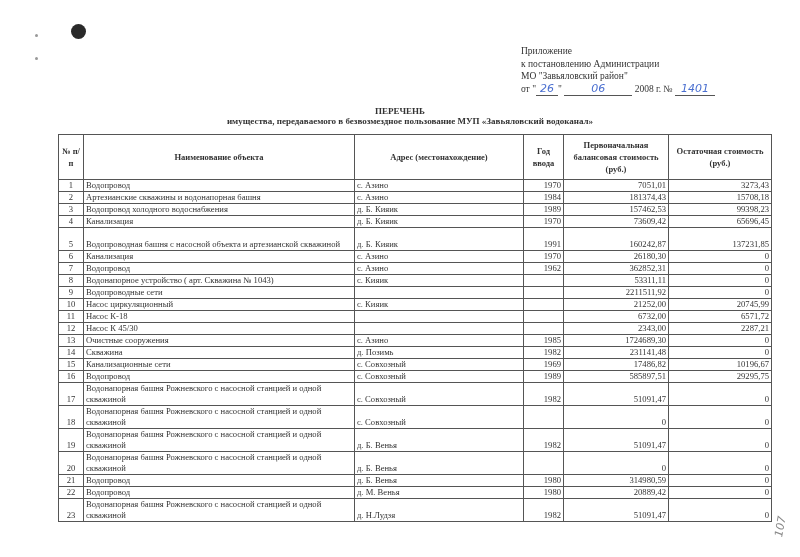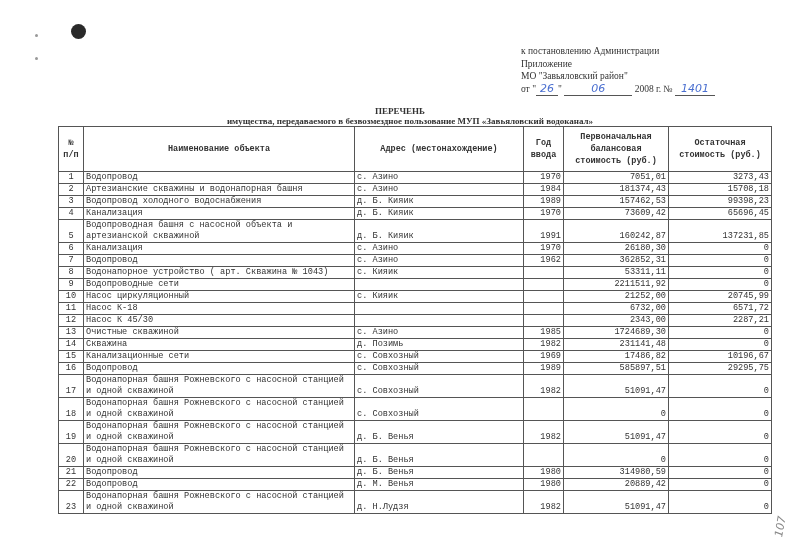--- a/index.html
+++ b/index.html
@@ -5,42 +5,42 @@
   html,body{margin:0;padding:0;background:#fff;}
   body{width:800px;height:557px;position:relative;overflow:hidden;font-family:"Liberation Serif","DejaVu Serif",serif;color:#222;}
   .hole{position:absolute;width:15px;height:15px;border-radius:50%;background:#2a2a2a;}
   .dot{position:absolute;width:3px;height:3px;border-radius:50%;background:#999;}
   .appendix{position:absolute;left:521px;top:45px;font-size:9.5px;line-height:12.5px;color:#333;}
   .appendix .hw{font-family:"DejaVu Sans",sans-serif;color:#4a6fd0;font-style:italic;font-size:11px;display:inline-block;}
   .appendix .ul{display:inline-block;border-bottom:1px solid #555;text-align:center;}
   .title{position:absolute;left:0;width:800px;text-align:center;font-weight:bold;color:#333;}
   .t1{top:106px;font-size:9px;}
   .t2{top:116px;font-size:9px;left:10px;}
-  table{position:absolute;left:58px;top:126px;border-collapse:collapse;font-size:8.6px;color:#333;font-family:Liberation Mono, monospace;}
+  table{position:absolute;left:58px;top:134px;border-collapse:collapse;font-size:8.6px;color:#333;}
   td,th{border:1px solid #555;padding:0 2px;line-height:11px;height:11px;vertical-align:bottom;}
   th{font-weight:bold;text-align:center;vertical-align:middle;height:44px;font-size:8.5px;line-height:12px;}
   .c-num{width:20px;text-align:center;}
   .c-name{width:266px;text-align:left;}
   .c-addr{width:164px;text-align:left;}
   .c-year{width:35px;text-align:right;}
   .c-init{width:100px;text-align:right;border-left:1.8px solid #222;}
   .c-rest{width:98px;text-align:right;}
   tr.two td{height:22px;}
   .sidemark{position:absolute;left:770px;top:520px;transform:rotate(-80deg);font-family:"DejaVu Sans",sans-serif;font-size:11px;color:#888;font-style:italic;}
 </style>
 </head>
 <body>
 
 <div class="hole" style="left:71px;top:24px;"></div>
 <div class="dot" style="left:35px;top:34px;"></div>
 <div class="dot" style="left:35px;top:57px;"></div>
 
 <div class="appendix">
+  <div>Приложение</div>
   <div>к постановлению Администрации</div>
-  <div>Приложение</div>
   <div>МО "Завьяловский район"</div>
   <div>
     <span>от "</span><span class="ul" style="width:22px;"><span class="hw">26</span></span><span>"</span>
     <span class="ul" style="width:68px;"><span class="hw">06</span></span>
     <span>2008 г. №</span>
     <span class="ul" style="width:40px;"><span class="hw">1401</span></span>
   </div>
 </div>
 
 <div class="title t1">ПЕРЕЧЕНЬ</div>
@@ -149,21 +149,21 @@
       <tr>
         <td class="c-num">12</td>
         <td class="c-name">Насос К 45/30</td>
         <td class="c-addr"></td>
         <td class="c-year"></td>
         <td class="c-init">2343,00</td>
         <td class="c-rest">2287,21</td>
       </tr>
       <tr>
         <td class="c-num">13</td>
-        <td class="c-name">Очистные скважиной</td>
+        <td class="c-name">Очистные сооружения</td>
         <td class="c-addr">с. Азино</td>
         <td class="c-year">1985</td>
         <td class="c-init">1724689,30</td>
         <td class="c-rest">0</td>
       </tr>
       <tr>
         <td class="c-num">14</td>
         <td class="c-name">Скважина</td>
         <td class="c-addr">д. Позимь</td>
         <td class="c-year">1982</td>

